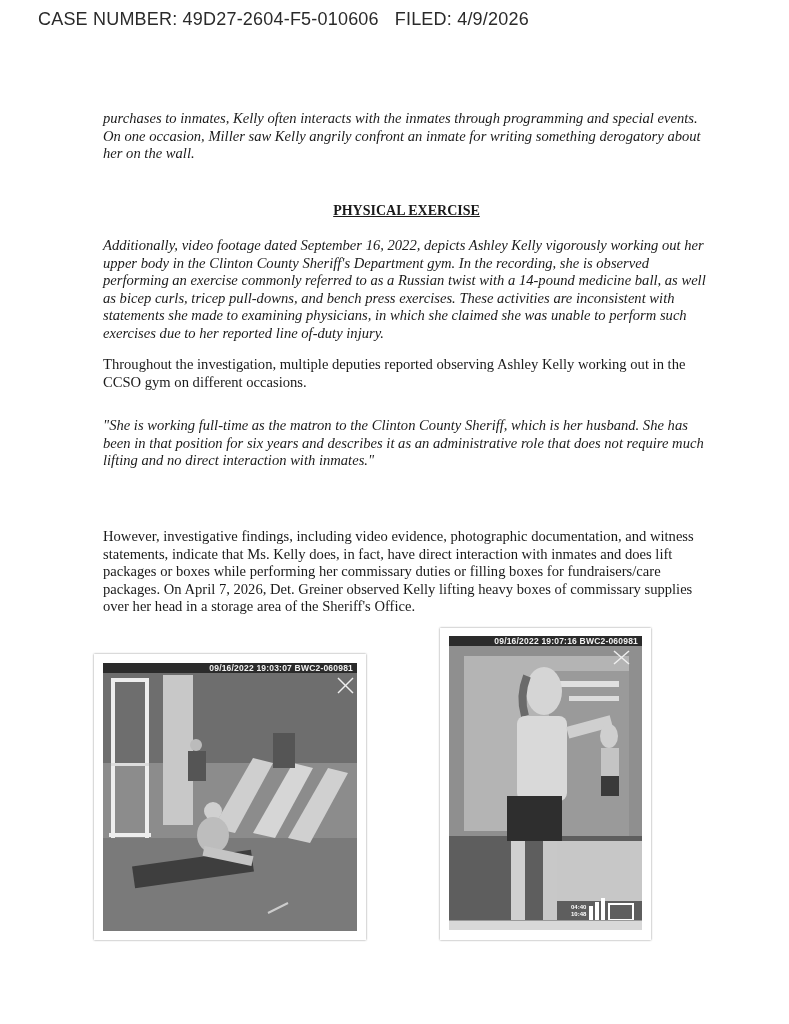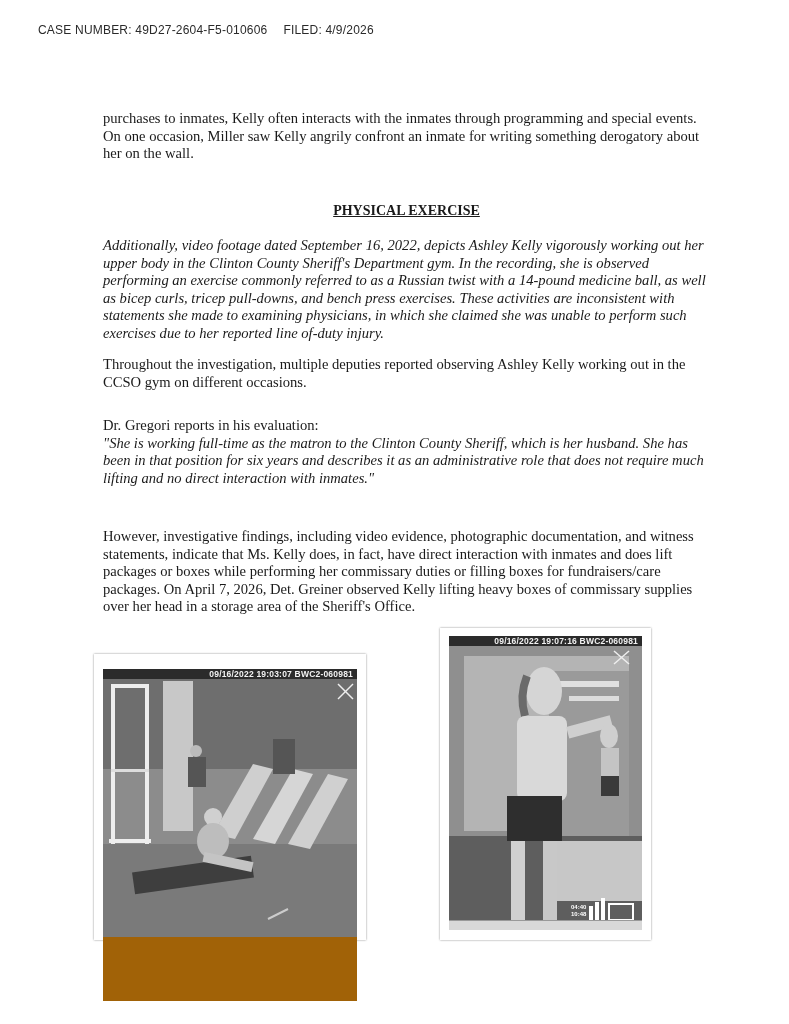--- a/index.html
+++ b/index.html
@@ -1,32 +1,32 @@
 <!DOCTYPE html>
 <html><head>
 <meta charset="utf-8">
 <style>
   html, body { margin:0; padding:0; background:#ffffff; }
   body { width:789px; height:1024px; position:relative; overflow:hidden; font-family:"Liberation Serif", serif; color:#1a1a1a; }
-  .header { position:absolute; left:38px; top:23px; font-family:"Liberation Sans", sans-serif; font-size:12px; letter-spacing:0.2px; color:#2a2a2a; white-space:nowrap; }
+  .header { position:absolute; left:38px; top:9px; font-family:"Liberation Sans", sans-serif; font-size:18px; letter-spacing:0.2px; color:#2a2a2a; white-space:nowrap; }
   .header .gap { display:inline-block; width:16px; }
   .body { position:absolute; left:103px; width:610px; font-size:14.6px; line-height:17.6px; }
-  .p1 { top:110px; }
+  .p1 { top:110px;font-style:italic; }
   .heading { position:absolute; left:0; width:789px; top:203px; text-align:center; font-size:14px; font-weight:bold; text-decoration:underline; }
   .heading span { position:relative; left:12px; }
   .p2 { top:237px;font-style:italic; }
   .p3 { top:356px; }
   .p4 { top:417px; }
   .quote { font-style:italic; }
   .p5 { top:528px; }
   .photo-frame { position:absolute; background:#fff; box-shadow:0 0 2px rgba(0,0,0,0.45); }
   .photo1-frame { left:94px; top:654px; width:272px; height:286px; }
   .photo2-frame { left:440px; top:628px; width:211px; height:312px; }
   .photo { position:absolute; overflow:hidden; }
-  .photo1 { left:9px; top:15px; width:254px; height:332px; background:#a16207; }
+  .photo1 { left:9px; top:9px; width:254px; height:268px; background:#8b5cf6; }
   .photo2 { left:9px; top:8px; width:193px; height:294px; background:#0f766e; }
   .ts { position:absolute; top:0; right:0; left:0; height:10px; background:#2b2b2b; color:#f2f2f2; font-family:"Liberation Sans", sans-serif; font-weight:bold; font-size:8.5px; line-height:10px; text-align:right; padding-right:4px; letter-spacing:0.2px; }
   .overlay-small { position:absolute; font-family:"Liberation Sans", sans-serif; font-size:6px; color:#fff; font-weight:bold; line-height:7px; }
   .toolbar { position:absolute; left:0; right:0; bottom:0; height:9px; background:#d8d8d8; border-top:1px solid #999; }
 </style>
 </head>
 <body>
 
 <div class="header">
   <span>CASE NUMBER: 49D27-2604-F5-010606</span><span class="gap"></span><span>FILED: 4/9/2026</span>
@@ -34,21 +34,20 @@
 
 <div class="body p1">purchases to inmates, Kelly often interacts with the inmates through programming and special events. On one occasion, Miller saw Kelly angrily confront an inmate for writing something derogatory about her on the wall.</div>
 
 <div class="heading"><span>PHYSICAL EXERCISE</span></div>
 
 <div class="body p2">Additionally, video footage dated September 16, 2022, depicts Ashley Kelly vigorously working out her upper body in the Clinton County Sheriff's Department gym. In the recording, she is observed performing an exercise commonly referred to as a Russian twist with a 14-pound medicine ball, as well as bicep curls, tricep pull-downs, and bench press exercises. These activities are inconsistent with statements she made to examining physicians, in which she claimed she was unable to perform such exercises due to her reported line of-duty injury.</div>
 
 <div class="body p3">Throughout the investigation, multiple deputies reported observing Ashley Kelly working out in the CCSO gym on different occasions.</div>
 
 <div class="body p4">
-  <div>Dr. Gregori reports in his evaluation:</div>
   <div class="quote">"She is working full-time as the matron to the Clinton County Sheriff, which is her husband. She has been in that position for six years and describes it as an administrative role that does not require much lifting and no direct interaction with inmates."</div>
 </div>
 
 <div class="body p5">However, investigative findings, including video evidence, photographic documentation, and witness statements, indicate that Ms. Kelly does, in fact, have direct interaction with inmates and does lift packages or boxes while performing her commissary duties or filling boxes for fundraisers/care packages. On April 7, 2026, Det. Greiner observed Kelly lifting heavy boxes of commissary supplies over her head in a storage area of the Sheriff's Office.</div>
 
 <div class="photo-frame photo1-frame">
   <div class="photo photo1">
     <svg width="254" height="268" viewBox="0 0 254 268">
       <rect x="0" y="0" width="254" height="268" fill="#8c8c8c"></rect>
       <rect x="0" y="10" width="254" height="90" fill="#6e6e6e"></rect>

